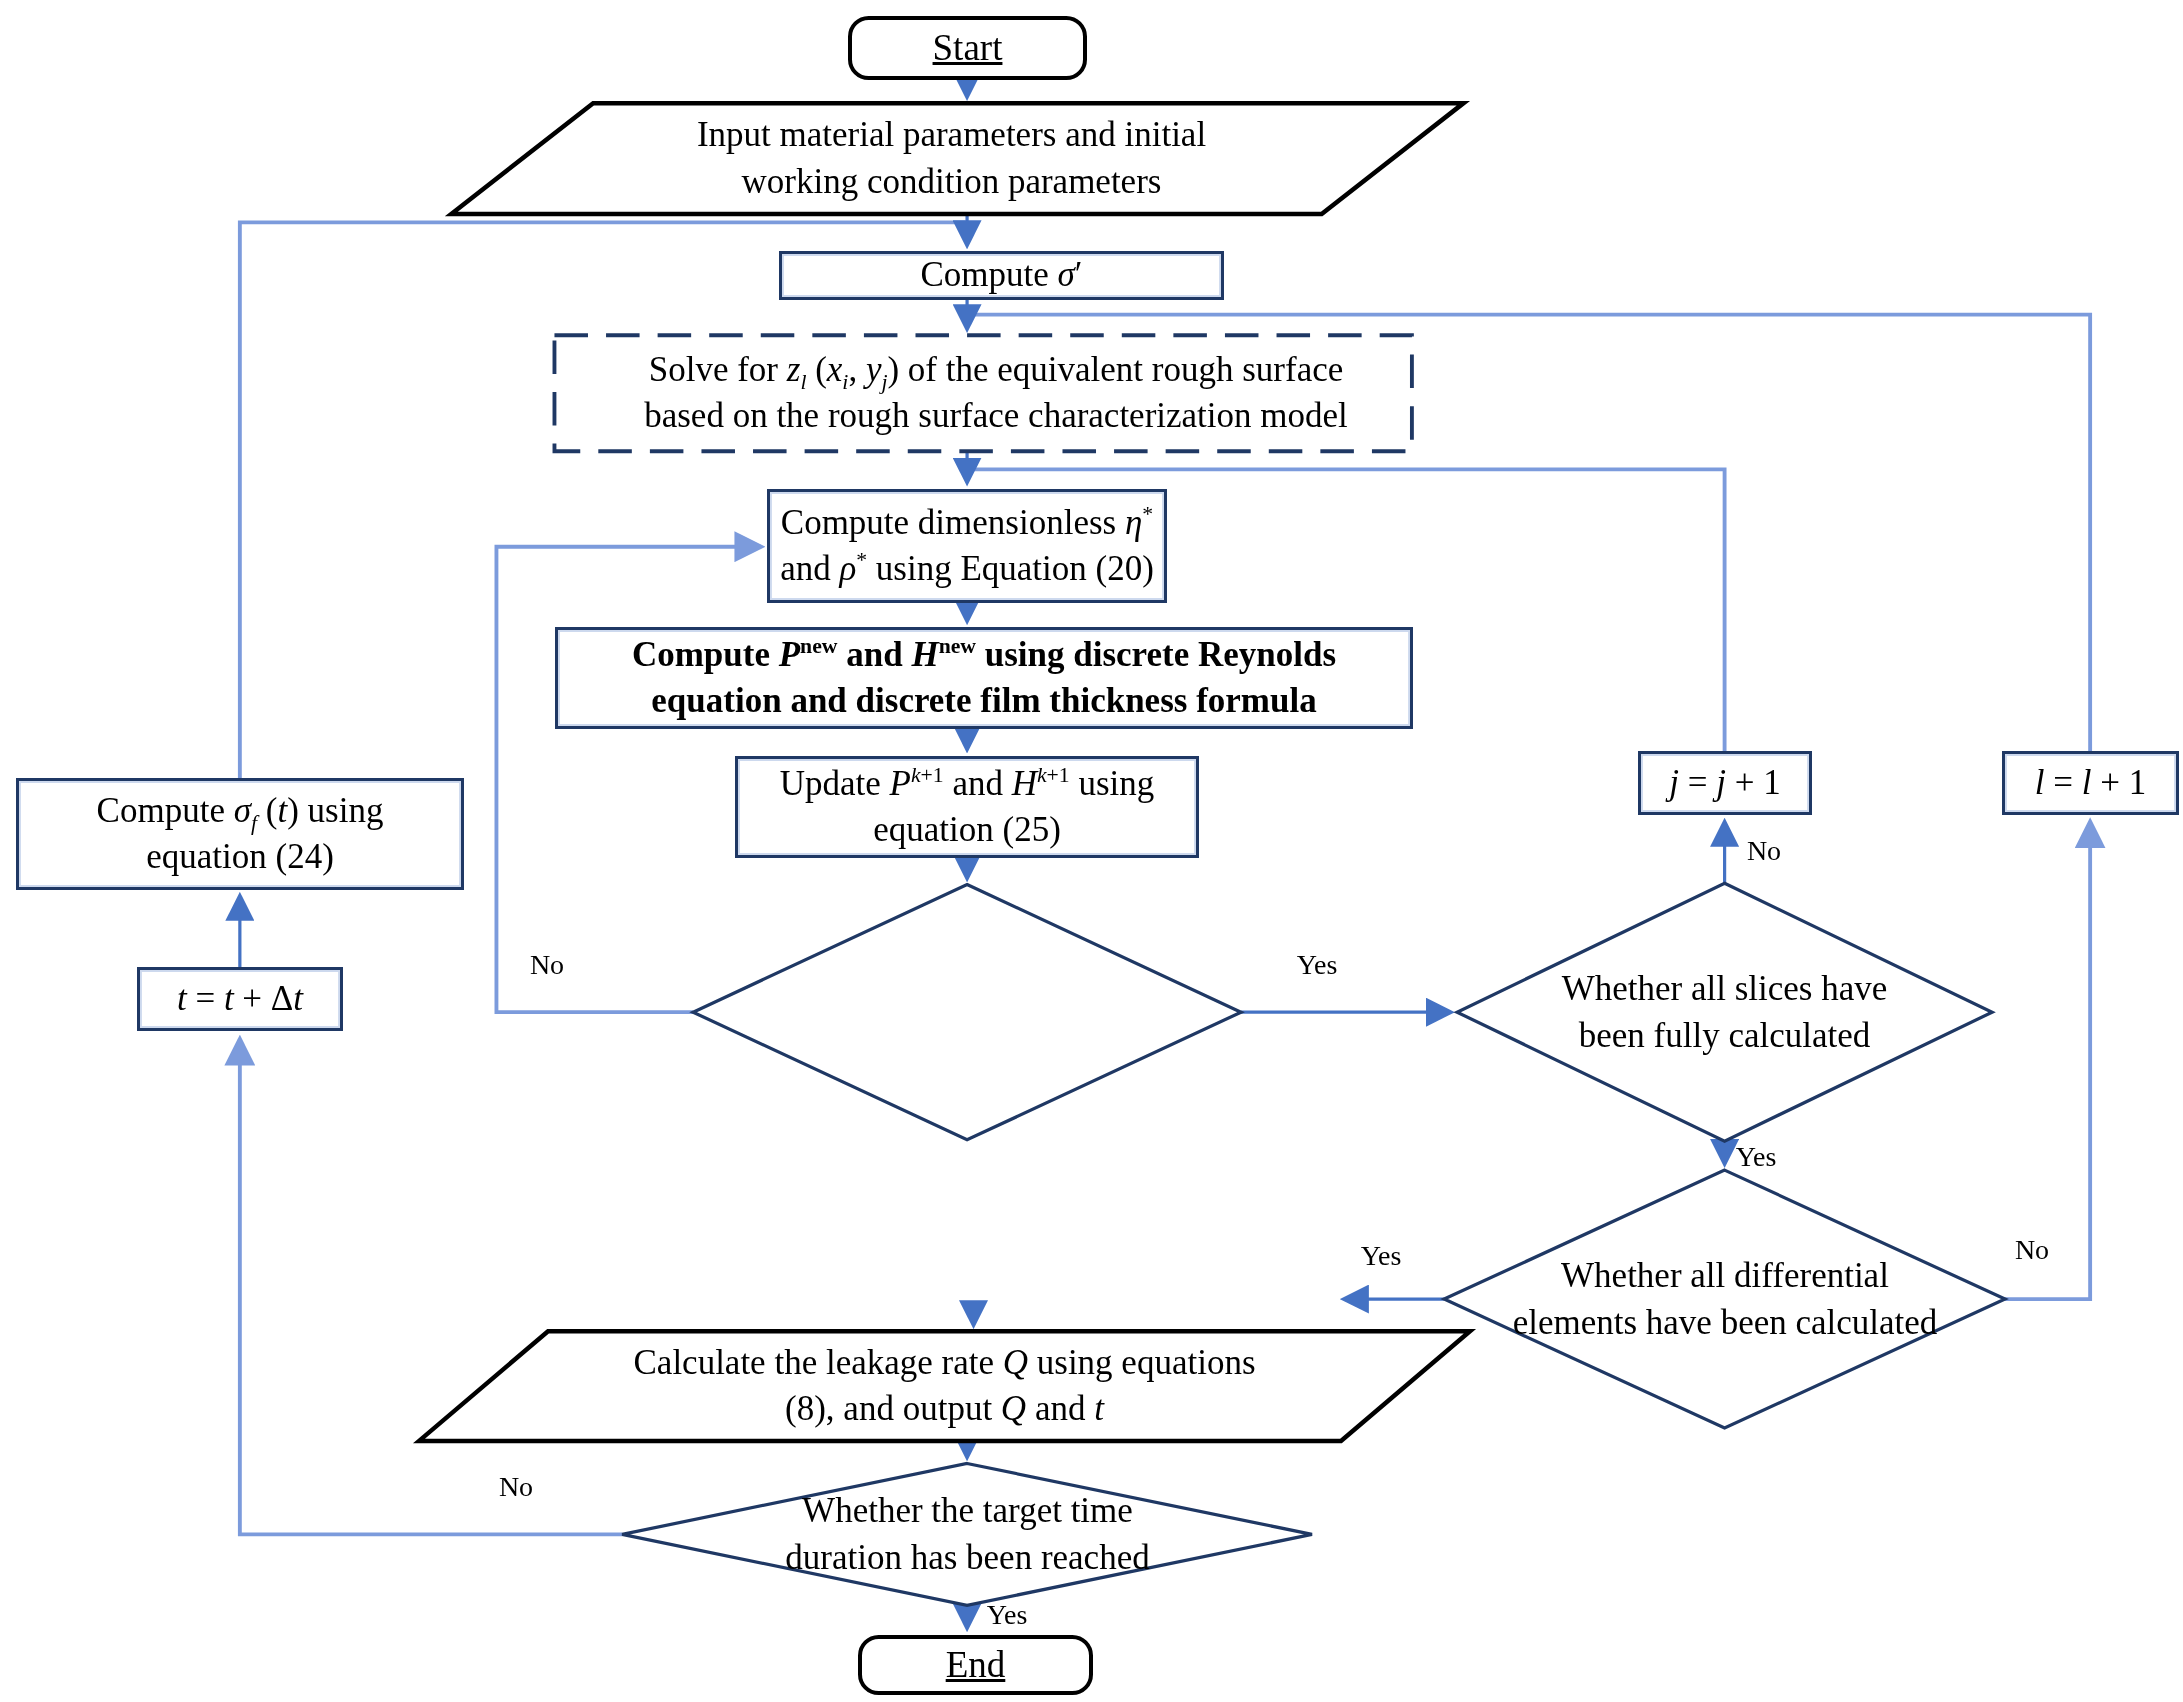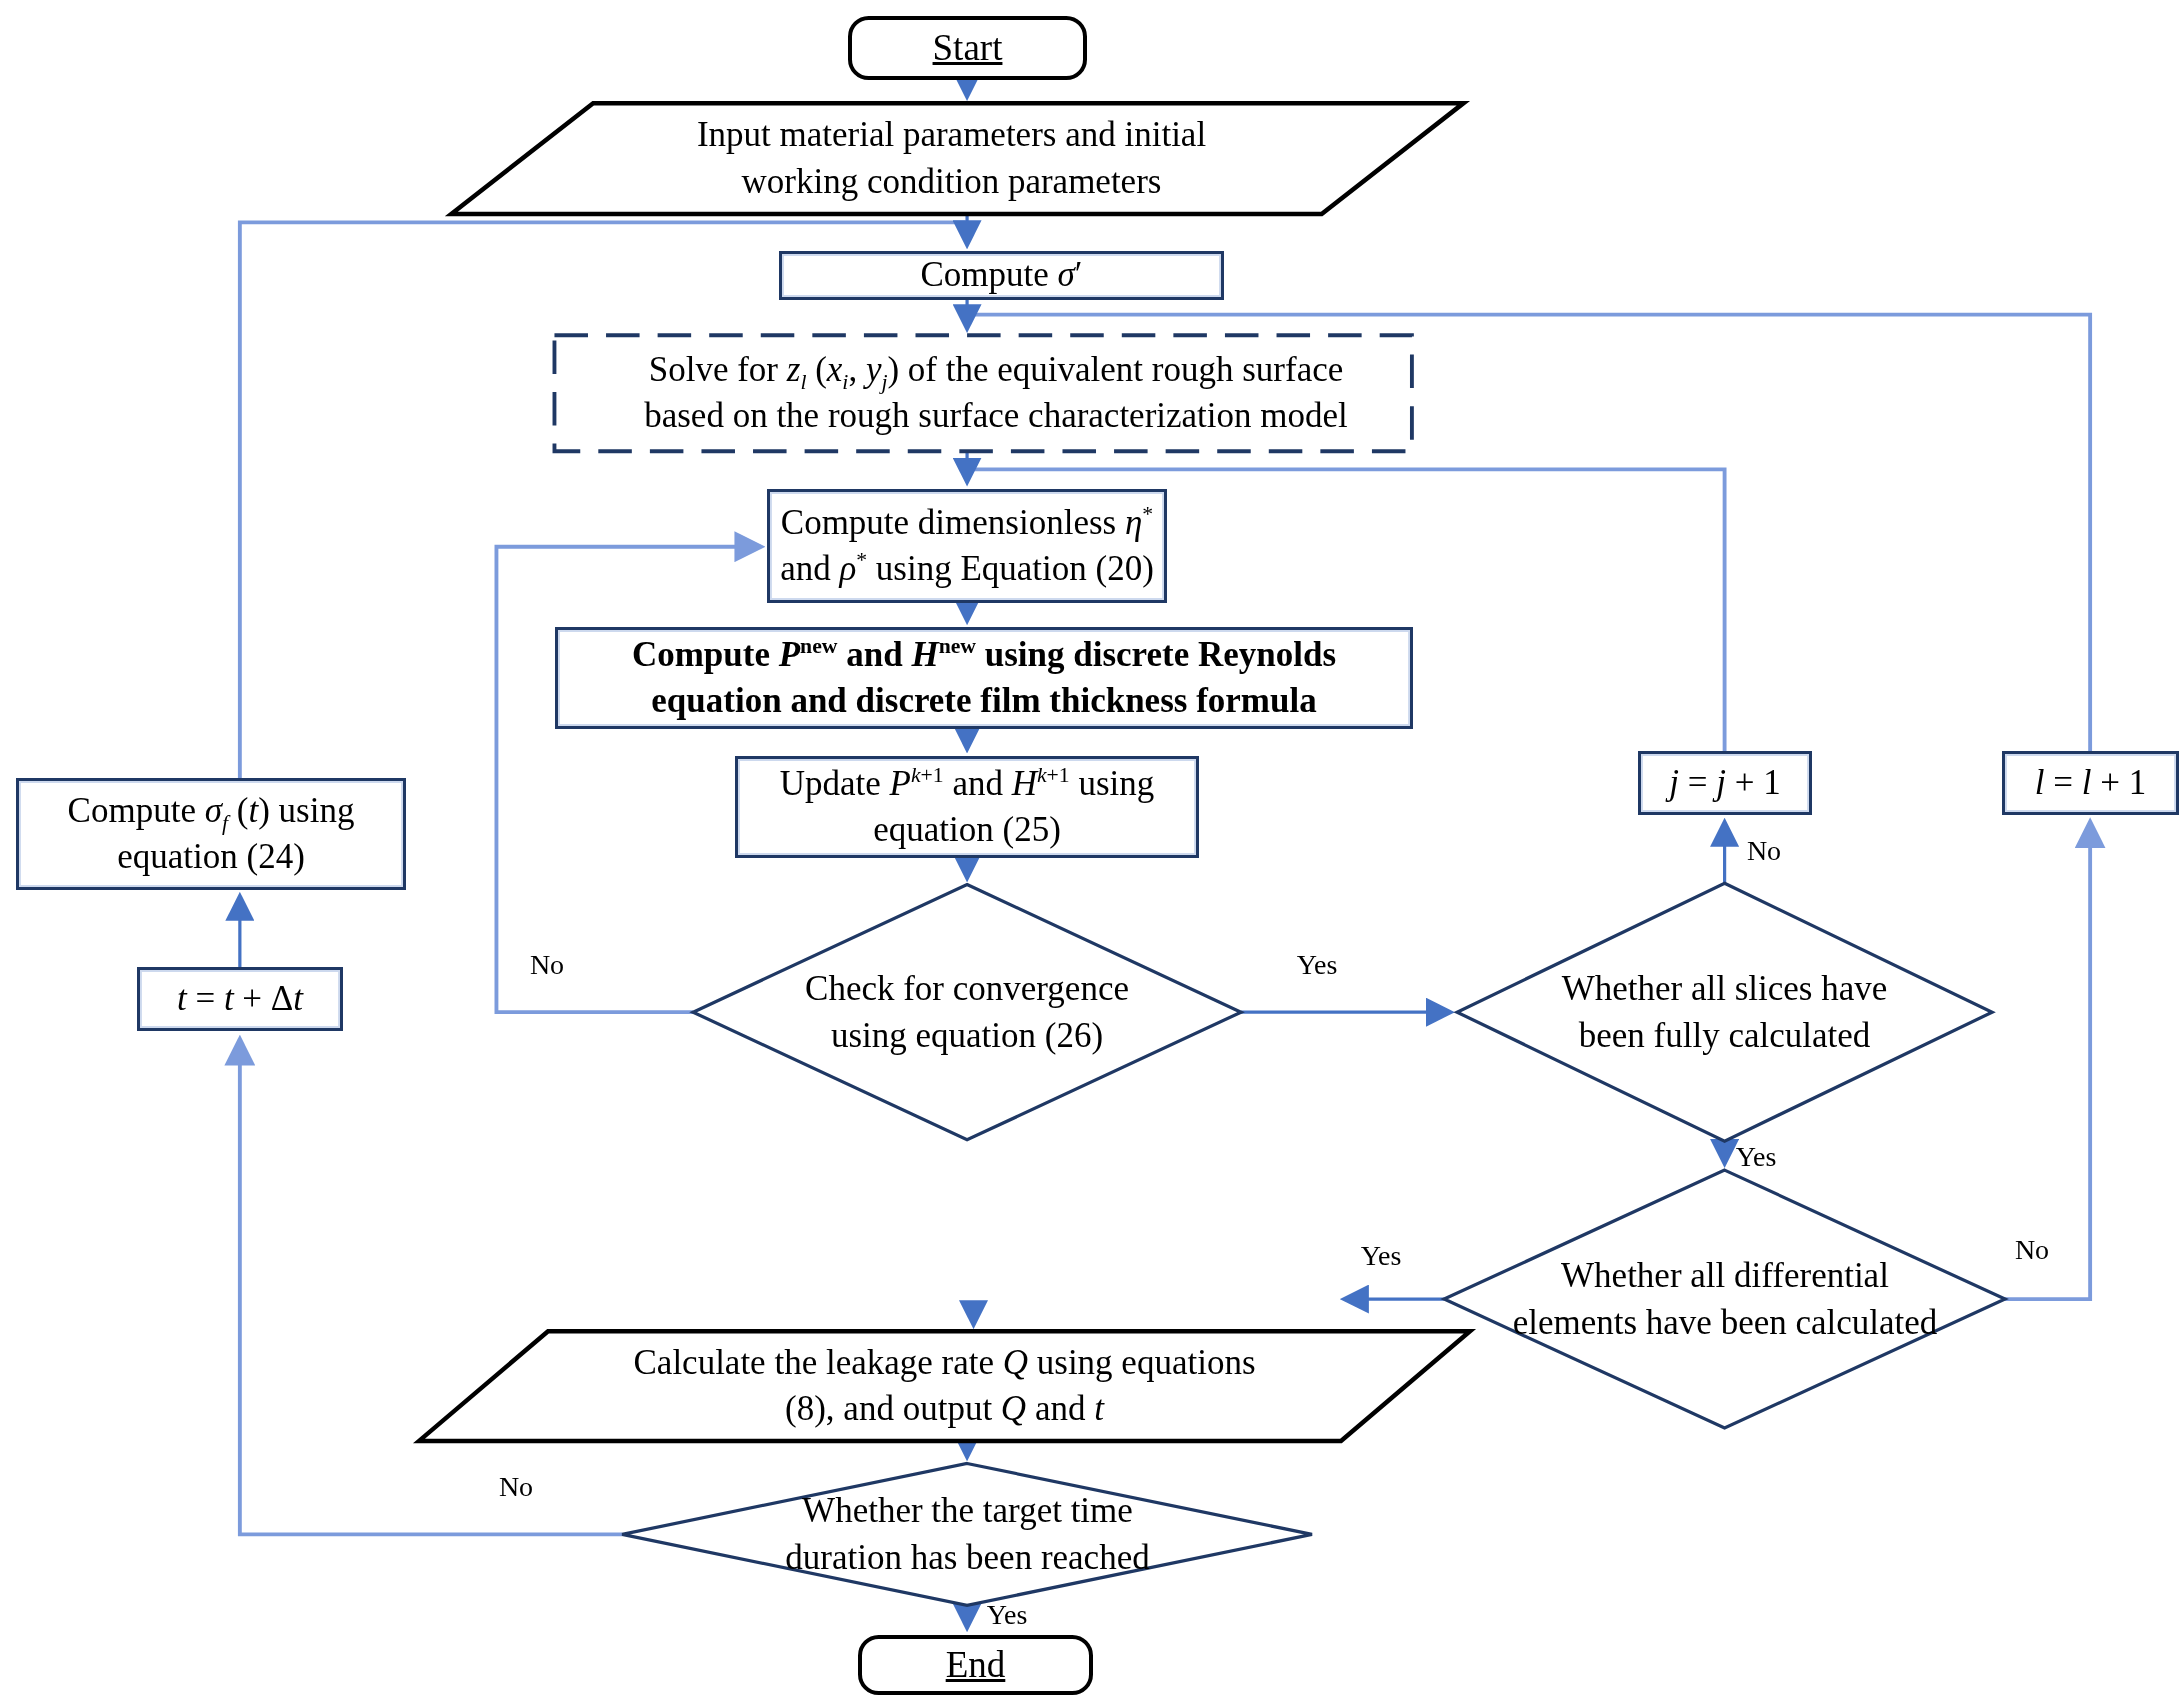--- a/index.html
+++ b/index.html
@@ -126,43 +126,40 @@
 
   <div class="node navybox" style="left:1638px;top:751px;width:174px;height:64px;">
     <span><i>j</i> = <i>j</i> + 1</span>
   </div>
 
   <div class="node navybox" style="left:2002px;top:751px;width:177px;height:64px;">
     <span><i>l</i> = <i>l</i> + 1</span>
   </div>
 
 
-  <div class="node navybox" style="left:16px;top:778px;width:390px;height:112px;">
+  <div class="node navybox" style="left:16px;top:778px;width:448px;height:112px;">
     <span>Compute <i>σ<sub>f</sub></i> (<i>t</i>) using<br>equation (24)</span>
   </div>
 
   <div class="node navybox" style="left:137px;top:967px;width:206px;height:64px;">
     <span><i>t</i> = <i>t</i> + Δ<i>t</i></span>
   </div>
 
   <div class="node terminal" style="left:858px;top:1635px;width:235px;height:60px;">
     <span>End</span>
   </div>
 
   <div class="overlay" style="left:500px;top:103px;width:903px;height:111px;">
     <span>Input material parameters and initial<br>working condition parameters</span>
   </div>
 
   <div class="overlay" style="left:567px;top:335px;width:858px;height:116px;">
     <span>Solve for <i>z<sub>l</sub></i> (<i>x<sub>i</sub></i>, <i>y<sub>j</sub></i>) of the equivalent rough surface<br>based on the rough surface characterization model</span>
   </div>
 
-  <div class="overlay" style="left:709px;top:948px;width:516px;height:129px;">
-    <span>Check for convergence<br>using equation (26)</span>
-  </div>
 
   <div class="overlay" style="left:1460px;top:948px;width:529px;height:129px;">
     <span>Whether all slices have<br>been fully calculated</span>
   </div>
 
   <div class="overlay" style="left:1451px;top:1235px;width:548px;height:129px;">
     <span>Whether all differential<br>elements have been calculated</span>
   </div>
 
   <div class="overlay" style="left:493px;top:1331px;width:903px;height:110px;">

